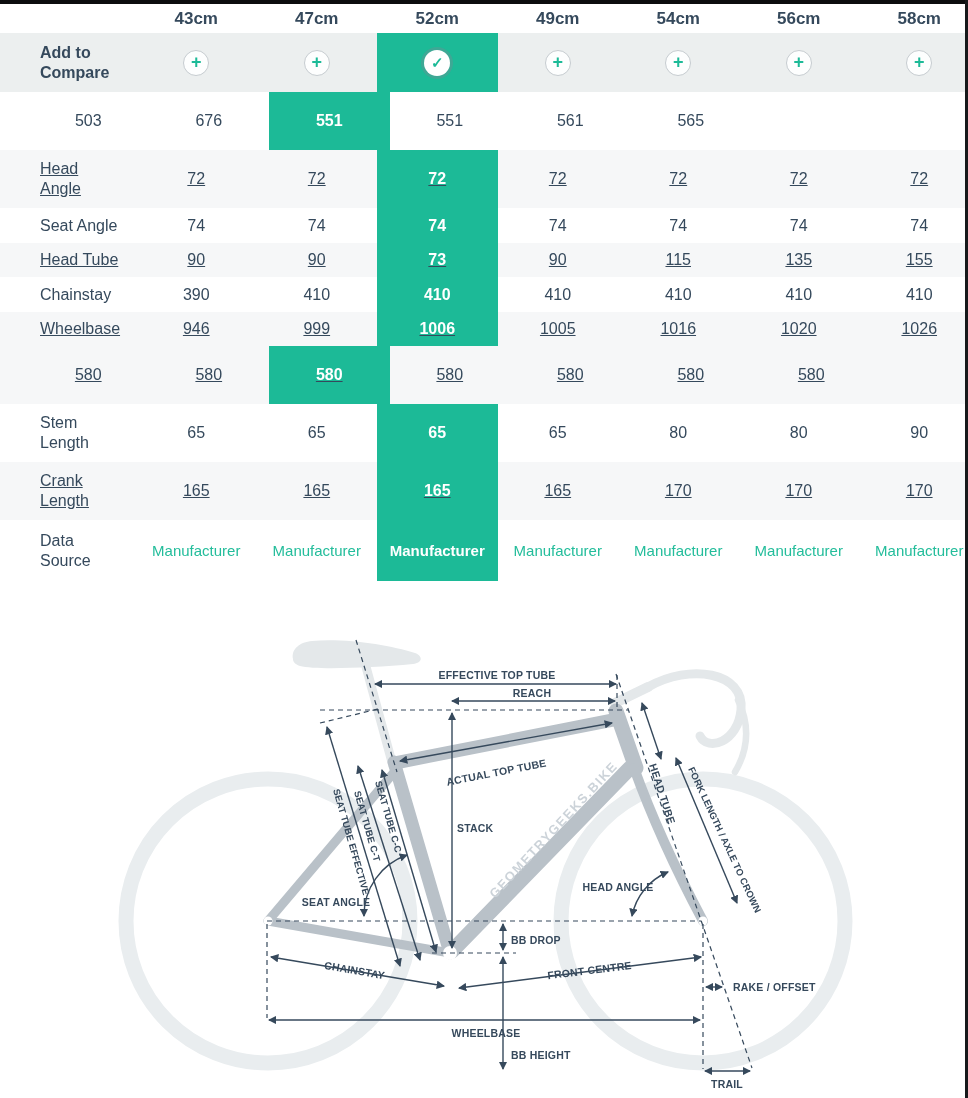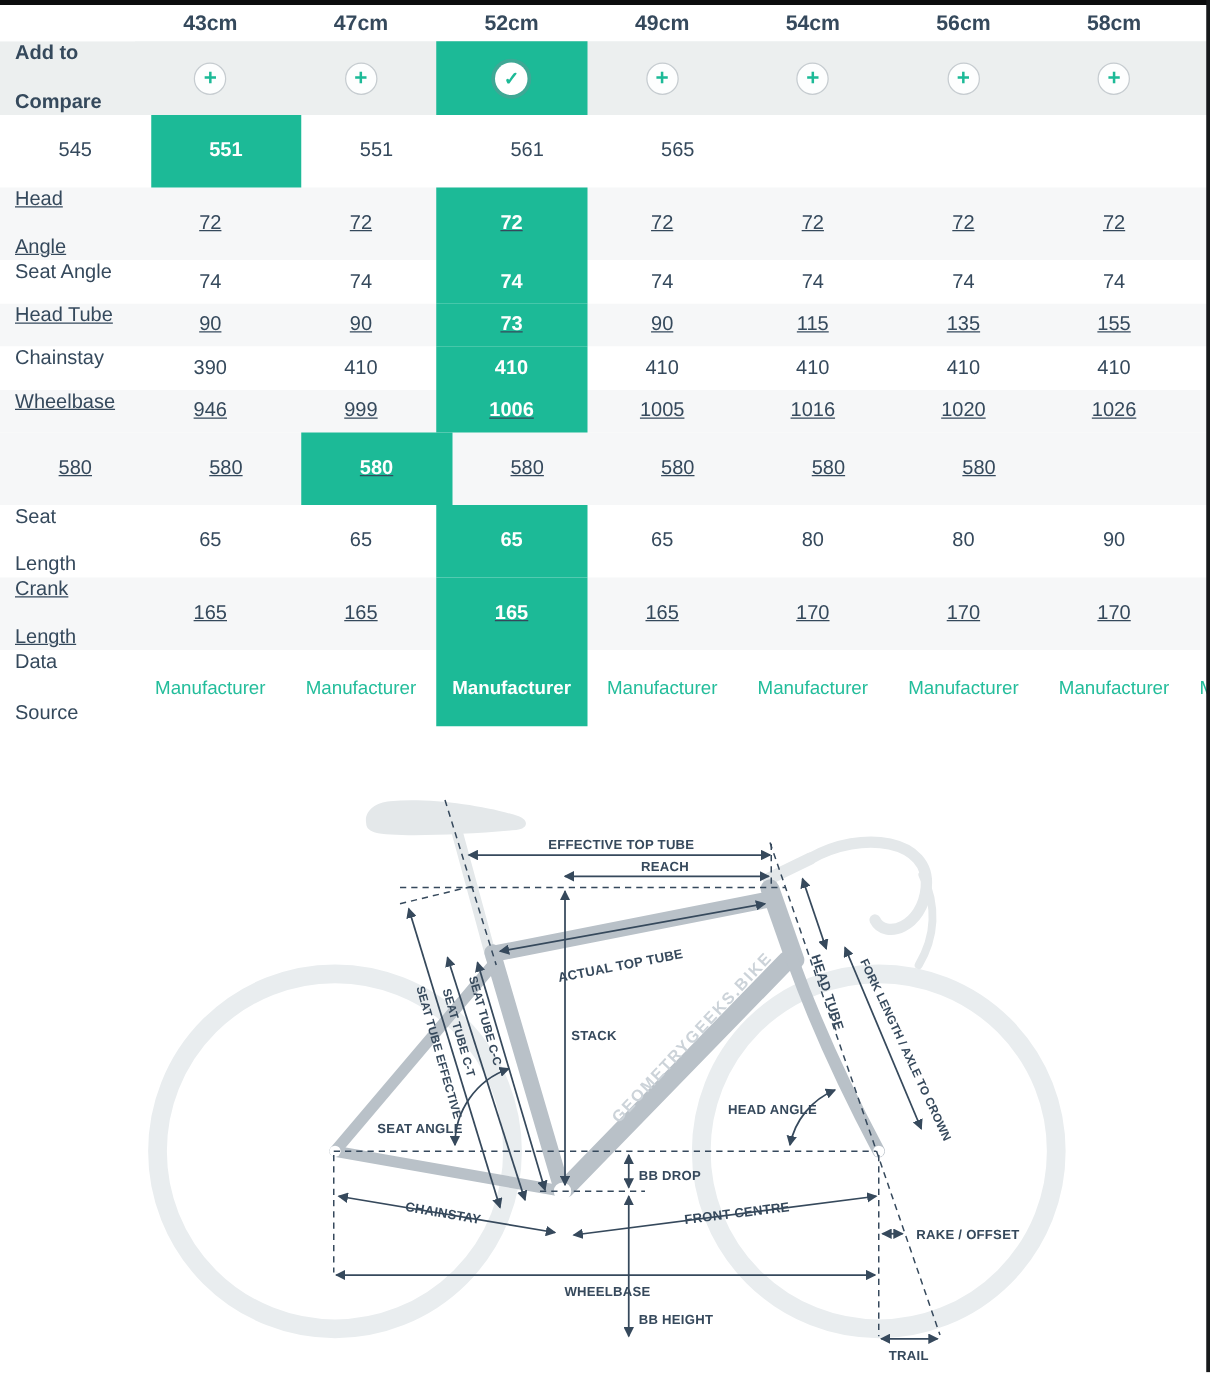--- a/index.html
+++ b/index.html
@@ -1,26 +1,26 @@
 <!DOCTYPE html>
 <html><head>
 <meta charset="utf-8">
 <style>
   html,body{margin:0;padding:0;background:#fff;}
   .screen{position:relative;width:968px;height:1098px;background:#fff;overflow:hidden;
           font-family:"Liberation Sans",sans-serif;color:#35495c;}
   .topedge{position:absolute;top:0;left:0;width:968px;height:4px;background:#0c0d0e;z-index:20;}
   .rightedge{position:absolute;top:0;right:0;width:3px;height:1098px;background:#17191b;z-index:20;}
   .gtable{position:absolute;top:4px;left:0;width:968px;}
-  .tr{display:flex;}
+  .tr{display:flex;padding-left:28px;}
   .h29{height:29px}.h59{height:59px}.h58{height:58px}.h35{height:35px}.h34{height:34px}.h61{height:61px}
   .alt{background:#f6f7f8;text-decoration:underline;}
   .addrow{background:#ecefef;}
   .c0{width:108px;flex:none;box-sizing:border-box;padding-left:12px;display:flex;flex-direction:column;
-      justify-content:space-between;font-size:16px;line-height:1.22;color:#35495c;}
+      justify-content:center;font-size:16px;line-height:1.22;color:#35495c;}
   .cv{width:120.5px;flex:none;display:flex;align-items:center;justify-content:center;
       font-size:16px;color:#35495c;}
   .th .cv{font-weight:700;font-size:17px;}
   .th .c0{background:#fff;}
   .bold{font-weight:700;}
   .hl{background:#1cba97;color:#fff !important;font-weight:700;}
   .mfr{color:#23bd9b;font-size:15px;}
   .ovf{width:16.5px;flex:none;overflow:hidden;justify-content:flex-start;box-sizing:border-box;padding-left:8px;}
   .plusbtn{width:26px;height:26px;border-radius:50%;border:1.5px solid #c6ccd0;background:#fdfefe;
       color:#1cba97;font-size:18px;font-weight:700;display:flex;align-items:center;justify-content:center;
@@ -96,21 +96,22 @@
         </div>
       <div class="cv">
           <button class="plusbtn">
             <span>+</span>
           </button>
         </div>
       <div class="cv ovf"></div>
     </div>
 
     <div class="tr h58">
-      <div class="cv">545</div>
+      <div class="cv">503</div>
+      <div class="cv">676</div>
       <div class="cv hl">551</div>
       <div class="cv">551</div>
       <div class="cv">561</div>
       <div class="cv">565</div>
       <div class="cv ovf"></div>
     </div>
 
     <div class="tr h58 alt">
       <div class="c0">
           <div>Head</div>
@@ -193,21 +194,21 @@
       <div class="cv hl">580</div>
       <div class="cv">580</div>
       <div class="cv">580</div>
       <div class="cv">580</div>
       <div class="cv">580</div>
       <div class="cv ovf"></div>
     </div>
 
     <div class="tr h58">
       <div class="c0">
-          <div>Seat</div>
+          <div>Stem</div>
           <div>Length</div>
         </div>
       <div class="cv">65</div>
       <div class="cv">65</div>
       <div class="cv hl">65</div>
       <div class="cv">65</div>
       <div class="cv">80</div>
       <div class="cv">80</div>
       <div class="cv">90</div>
       <div class="cv ovf"></div>

